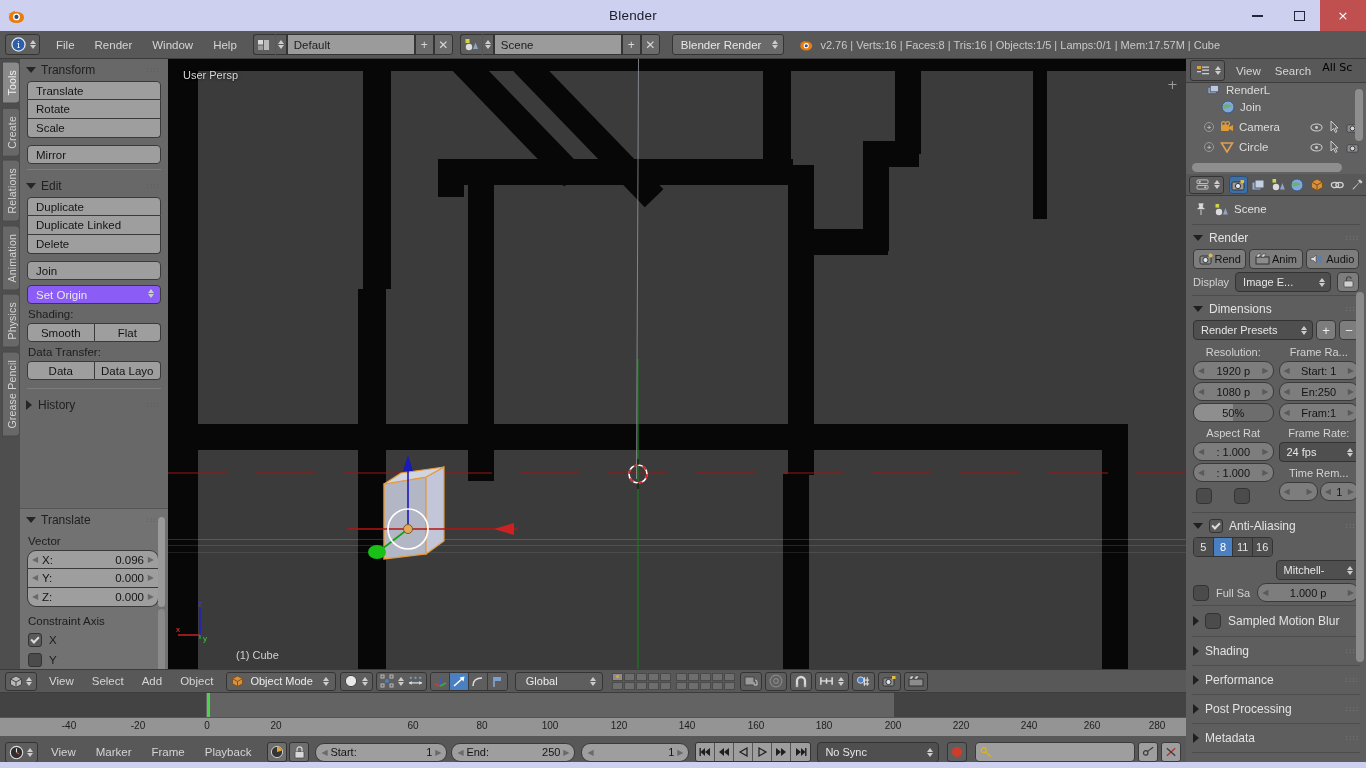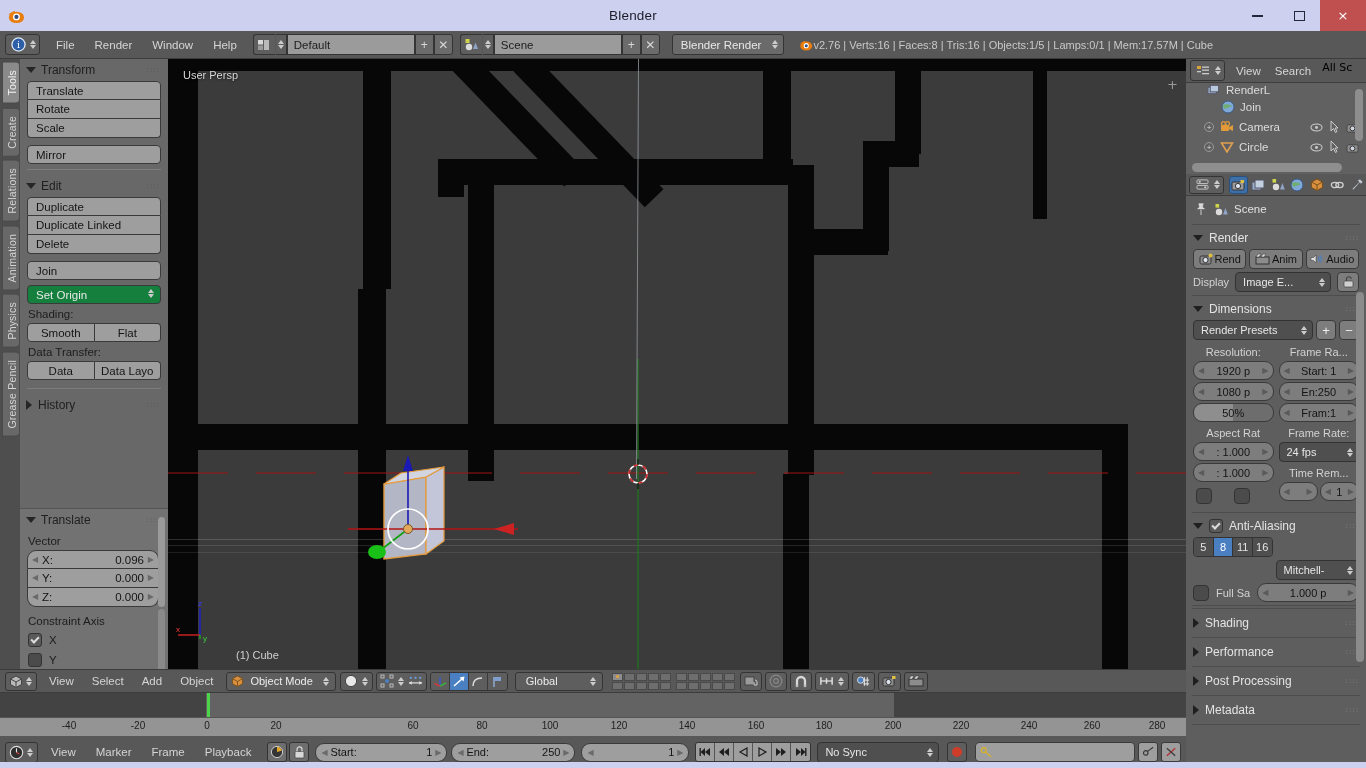--- a/index.html
+++ b/index.html
@@ -40,21 +40,21 @@
   .combo .field { background:#9b9b9b; border:1px solid #343434; height:21px;
     min-width:128px; font-size:11.5px; color:#1d1d1d; display:flex; align-items:center;
     padding:0 6px; font-family:"Liberation Sans", sans-serif;}
   .sqbtn { width:19px; height:21px; background:#6b6b6b; border:1px solid #343434;
     display:flex; align-items:center; justify-content:center; color:#d8d8d8; font-size:12px;
     font-family:"Liberation Sans", sans-serif;}
   .engine { margin-left:12px; display:flex; align-items:center; height:21px;
     background:#6a6a6a; border:1px solid #343434; border-radius:3px; padding:0 4px 0 8px; }
   .engine span { font-size:11.5px; color:#e8e8e8; font-family:"Liberation Sans", sans-serif; }
   .stats { margin-left:14px; font-size:11px; color:#c9c9c9;
-    font-family:"Liberation Sans", sans-serif; display:flex; align-items:center; }
+    font-family:"Liberation Sans", sans-serif; display:flex; align-items:center; gap:7px;}
 
   
   .viewport { position:absolute; left:168px; top:59px; width:1018px; height:610px;
     background:#3b3b3b; overflow:hidden; }
   .vp-bg { position:absolute; inset:0; }
   .vp-rect { position:absolute; background:#070707; }
   .vp-label { position:absolute; left:15px; top:10px; font-size:11px; color:#d8d8d8;
     font-family:"Liberation Sans", sans-serif; text-shadow:0 0 3px #000;}
   .vp-objname { position:absolute; left:68px; bottom:8px; font-size:11px; color:#d0d0d0;
     font-family:"Liberation Sans", sans-serif;}
@@ -78,21 +78,21 @@
   .panel-h .ttl { font-size:12px; color:#202020; font-family:"Liberation Sans", sans-serif; }
   .panel-h .grip { margin-left:auto; font-size:7px; color:#555; letter-spacing:1px; line-height:5px;}
   .btnstack { margin:0 7px; }
   .bbtn { height:19px; background:#9e9e9e; border:1px solid #3a3a3a;
     font-size:11.5px; color:#141414; display:flex; align-items:center; padding-left:8px;
     font-family:"Liberation Sans", sans-serif; }
   .bbtn.t { border-radius:4px 4px 0 0; }
   .bbtn.b { border-radius:0 0 4px 4px; border-top:none; }
   .bbtn.m { border-top:none; }
   .bbtn.s { border-radius:4px; }
-  .bbtn.dark { background:#15803d; color:#e8e8e8; justify-content:flex-start; position:relative;}
+  .bbtn.dark { background:#8b5cf6; color:#e8e8e8; justify-content:flex-start; position:relative;}
   .bbtn.dark .sp { position:absolute; right:5px; top:3px; }
   .sectlabel { font-size:11.5px; color:#1c1c1c; padding:4px 0 3px 8px;
     font-family:"Liberation Sans", sans-serif;}
   .duo { display:flex; margin:0 7px; }
   .duo .bbtn { flex:1; justify-content:center; padding-left:0; }
   .duo .bbtn:first-child { border-radius:4px 0 0 4px; }
   .duo .bbtn:last-child { border-radius:0 4px 4px 0; border-left:none; }
   .hr { height:1px; background:#7d7d7d; margin:5px 7px; }
   .opbox { position:absolute; left:0; right:0; bottom:0; top:449px; background:#727272;
     border-top:1px solid #555; }
@@ -881,20 +881,25 @@
       <span class="toggle-sq"></span>
       <span class="lbl">Full Sa</span>
       <div class="nf" style="flex:1;">
         <span class="ar l">◀</span>
         <span>1.000 p</span>
         <span class="ar r">▶</span>
       </div>
     </div>
     <div class="pdiv"></div>
 
+    <div class="accordion">
+      <div class="tri r" style="width:0;height:0;border-left:6px solid #1f1f1f;border-top:5px solid transparent;border-bottom:5px solid transparent;margin-right:6px;"></div>
+      <span class="toggle-sq" style="margin-right:7px;"></span>
+      <div class="t" style="font-size:12px;color:#e3e3e3;font-family:'Liberation Sans',sans-serif;">Sampled Motion Blur</div>
+    </div>
     <div class="pdiv"></div>
     <div class="accordion">
       <div class="tri r" style="width:0;height:0;border-left:6px solid #1f1f1f;border-top:5px solid transparent;border-bottom:5px solid transparent;margin-right:6px;"></div>
       <div class="t" style="font-size:12px;color:#e3e3e3;font-family:'Liberation Sans',sans-serif;">Shading</div>
       <div class="grip" style="margin-left:auto;font-size:7px;color:#888;line-height:5px;letter-spacing:1px;">::::</div>
     </div>
     <div class="pdiv"></div>
     <div class="accordion">
       <div class="tri r" style="width:0;height:0;border-left:6px solid #1f1f1f;border-top:5px solid transparent;border-bottom:5px solid transparent;margin-right:6px;"></div>
       <div class="t" style="font-size:12px;color:#e3e3e3;font-family:'Liberation Sans',sans-serif;">Performance</div>

